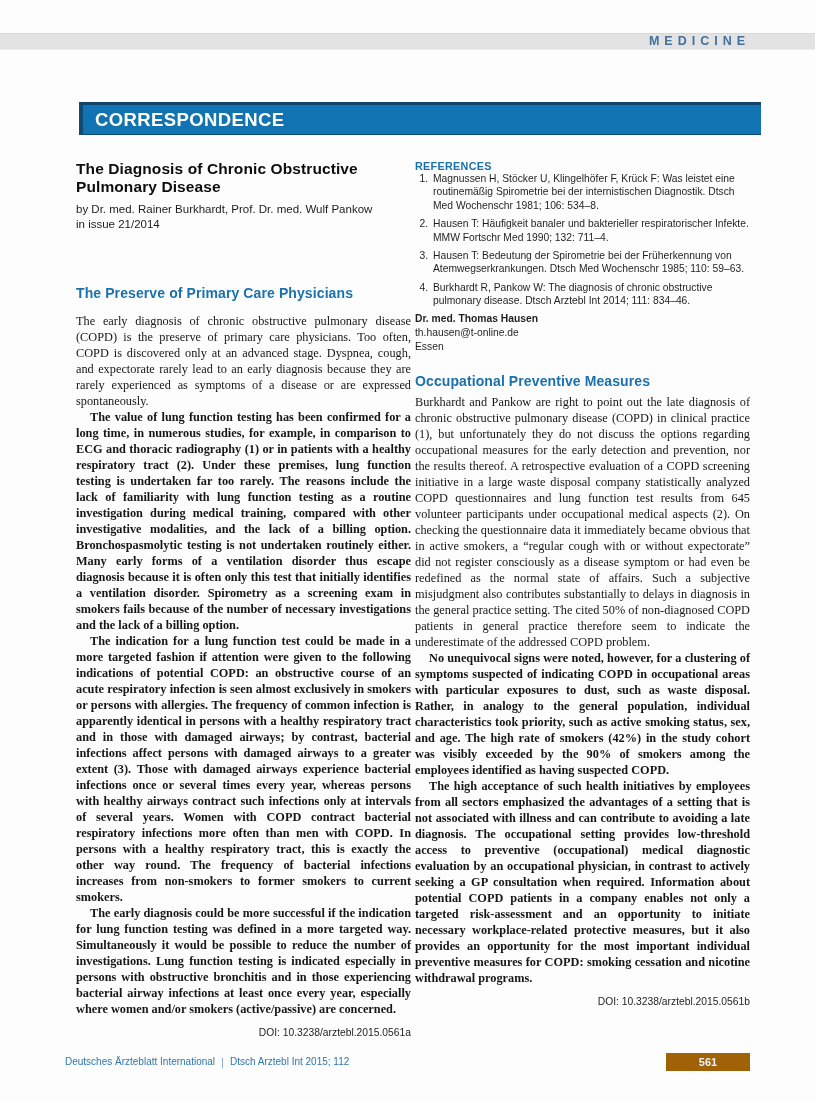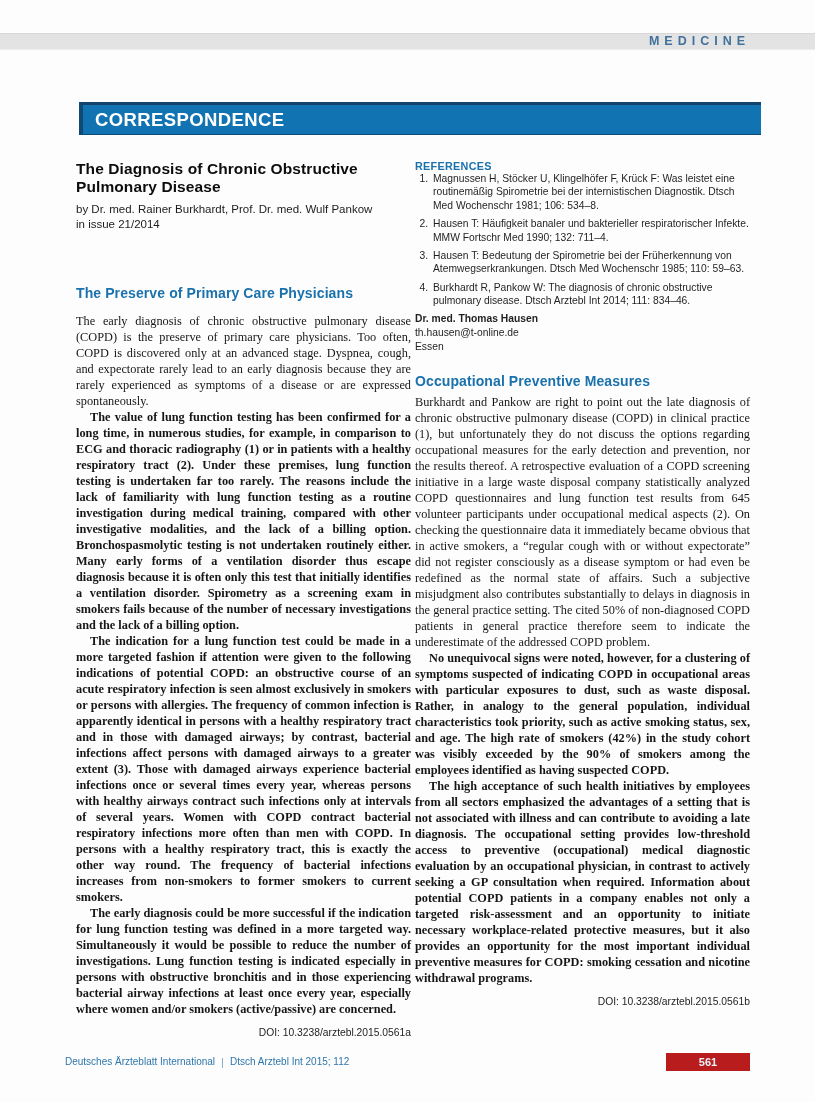--- a/index.html
+++ b/index.html
@@ -126,21 +126,21 @@
     color: #2e77ac;
     display: flex;
     align-items: flex-start;
     gap: 6px;
   }
   .footer-journal .sep { color: #7aa8c9; font-size: 11px; }
   .page-number-box {
     position: absolute;
     left: 666px; top: 1053px;
     width: 84px; height: 18px;
-    background: #b91c1c;
+    background: #a16207;
     display: flex;
     align-items: center;
     justify-content: center;
   }
   .page-number-box .num {
     color: #eaf2f8;
     font-size: 11px;
     font-weight: bold;
   }
 </style>

